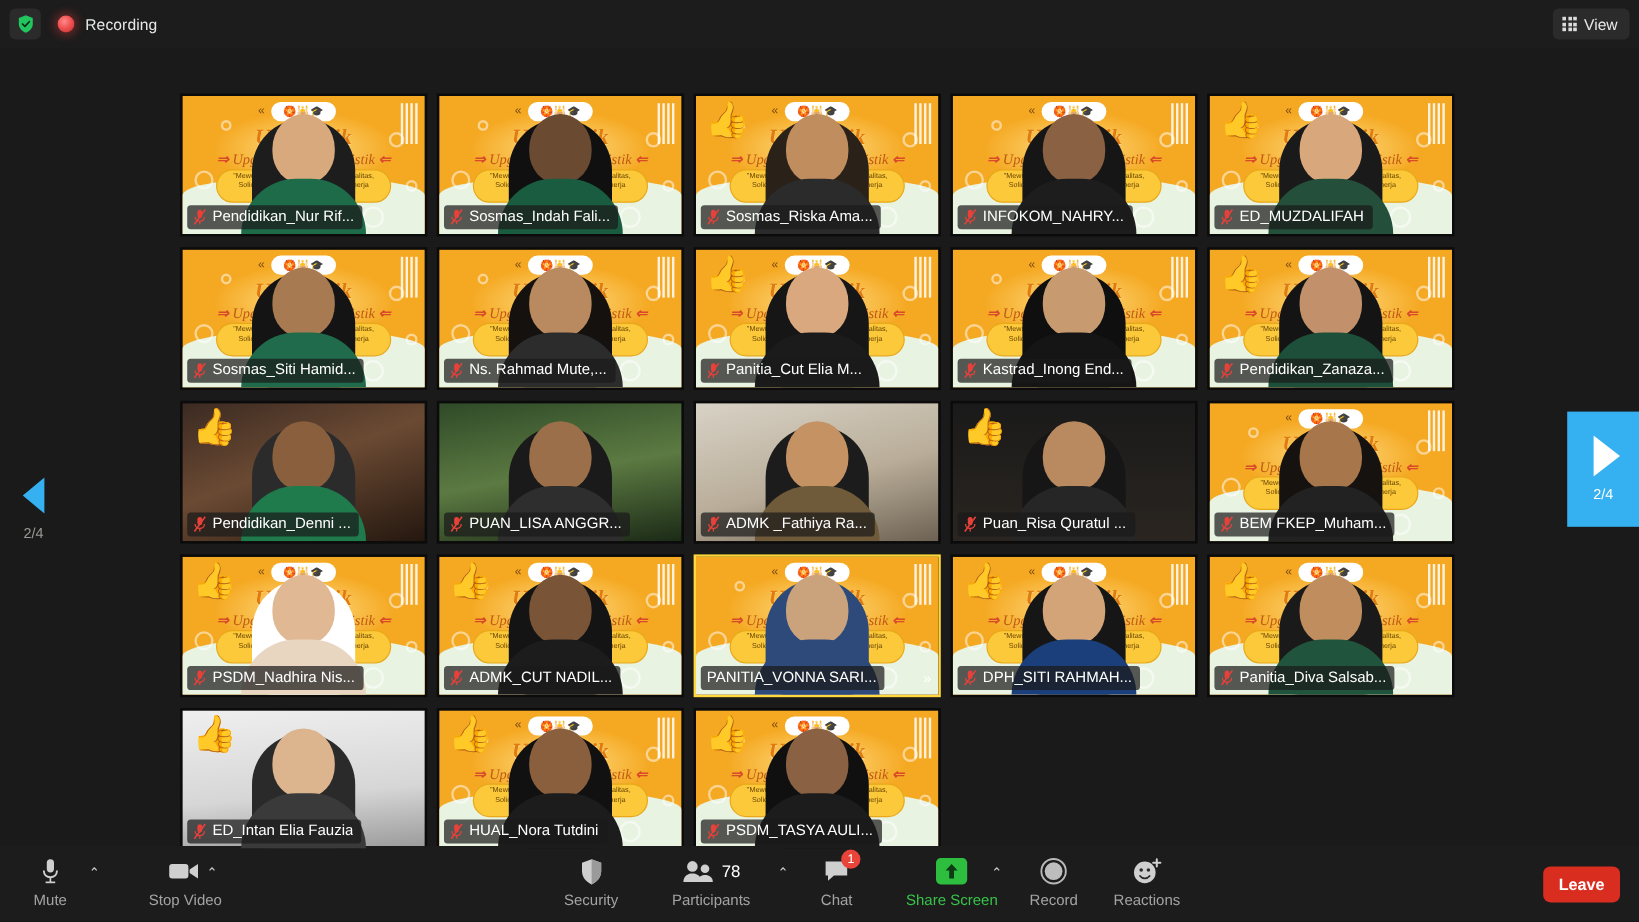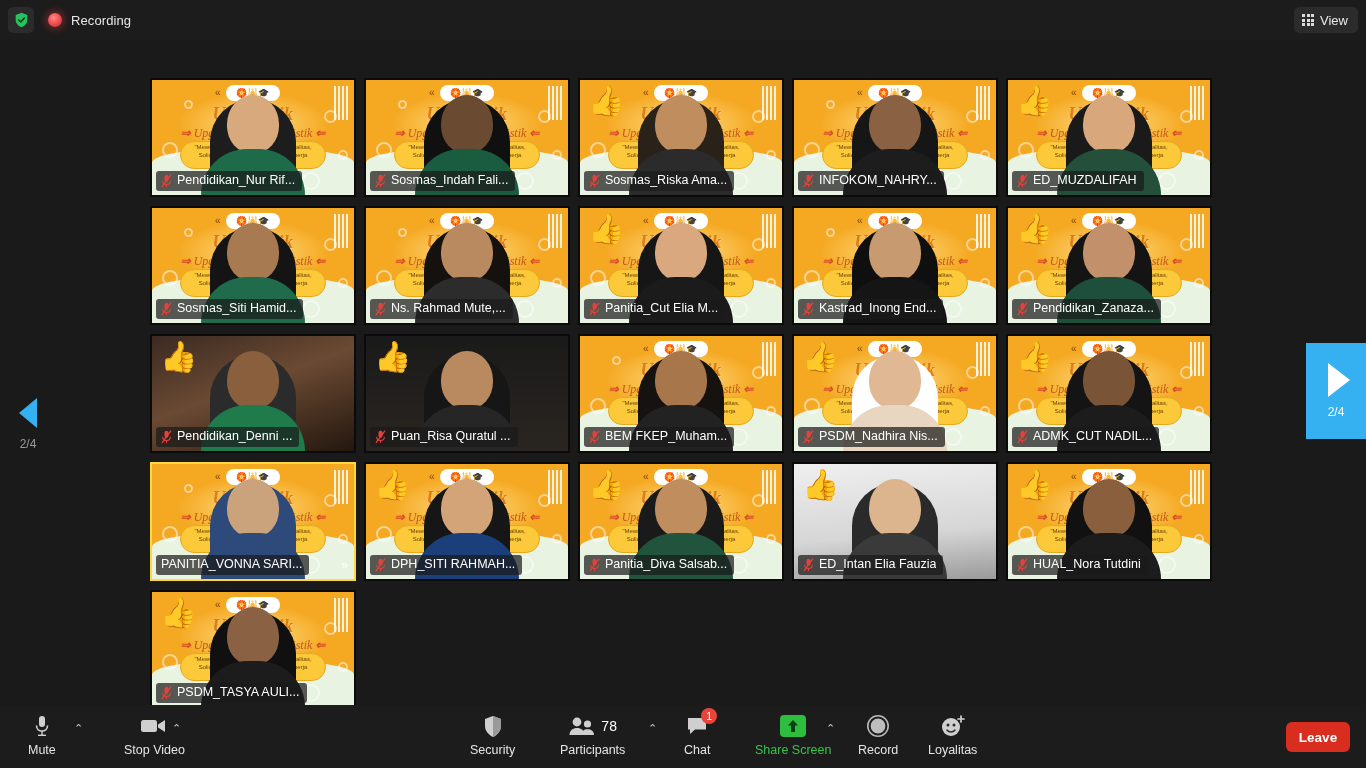--- a/index.html
+++ b/index.html
@@ -217,21 +217,21 @@
     width: 1366px; height: 63px;
     background: #1c1c1c;
   }
   .tb-item {
     position: absolute; top: 8px;
     display: flex; flex-direction: column; align-items: center;
     cursor: pointer; user-select: none;
   }
   .tb-icon { height: 26px; display: flex; align-items: center; justify-content: center; }
   .tb-label {
-    margin-top: 4px; color: #e5e5e5; font-size: 12.5px; line-height: 14px;
+    margin-top: 4px; color: #a3a3a3; font-size: 12.5px; line-height: 14px;
     white-space: nowrap;
   }
   .tb-label.green { color: #37c34a; }
   .caret {
     position: absolute; top: 18px;
     color: #c9c9c9; font-size: 11px; line-height: 1;
     cursor: pointer;
   }
   .badge {
     position: absolute; top: -5px; right: -9px;
@@ -668,20 +668,54 @@
           <svg viewBox="0 0 14 18" class="mic-muted">
             <rect x="4.4" y="1" width="5.2" height="9" rx="2.6" fill="#e8413a"></rect>
             <path d="M2 8.6 C2 11.6 4.3 13.4 7 13.4 C9.7 13.4 12 11.6 12 8.6" stroke="#e8413a" stroke-width="1.4" fill="none"></path>
             <rect x="6.3" y="13.4" width="1.4" height="3.2" fill="#e8413a"></rect>
             <line x1="1.2" y1="16.6" x2="12.8" y2="0.8" stroke="#e8413a" stroke-width="1.7"></line>
           </svg>
           <span>Pendidikan_Denni ...</span>
         </div>
       </div>
       <div class="tile">
+        <div style="position: absolute; inset: 0px; background: linear-gradient(170deg, rgb(47, 74, 40) 0%, rgb(92, 122, 66) 50%, rgb(27, 42, 22) 100%);"></div>
+        <div class="person">
+          <div class="p-hijab" style="background: rgb(26, 26, 26);"></div>
+          <div class="p-head" style="background: rgb(154, 111, 74);"></div>
+          <div class="p-body" style="background: rgb(46, 46, 46);"></div>
+        </div>
+        <div class="nameplate">
+          <svg viewBox="0 0 14 18" class="mic-muted">
+            <rect x="4.4" y="1" width="5.2" height="9" rx="2.6" fill="#e8413a"></rect>
+            <path d="M2 8.6 C2 11.6 4.3 13.4 7 13.4 C9.7 13.4 12 11.6 12 8.6" stroke="#e8413a" stroke-width="1.4" fill="none"></path>
+            <rect x="6.3" y="13.4" width="1.4" height="3.2" fill="#e8413a"></rect>
+            <line x1="1.2" y1="16.6" x2="12.8" y2="0.8" stroke="#e8413a" stroke-width="1.7"></line>
+          </svg>
+          <span>PUAN_LISA ANGGR...</span>
+        </div>
+      </div>
+      <div class="tile">
+        <div style="position: absolute; inset: 0px; background: linear-gradient(165deg, rgb(216, 210, 198) 0%, rgb(185, 173, 153) 55%, rgb(109, 97, 83) 100%);"></div>
+        <div class="person">
+          <div class="p-hijab" style="background: rgb(28, 28, 28);"></div>
+          <div class="p-head" style="background: rgb(197, 146, 100);"></div>
+          <div class="p-body" style="background: rgb(111, 90, 58);"></div>
+        </div>
+        <div class="nameplate">
+          <svg viewBox="0 0 14 18" class="mic-muted">
+            <rect x="4.4" y="1" width="5.2" height="9" rx="2.6" fill="#e8413a"></rect>
+            <path d="M2 8.6 C2 11.6 4.3 13.4 7 13.4 C9.7 13.4 12 11.6 12 8.6" stroke="#e8413a" stroke-width="1.4" fill="none"></path>
+            <rect x="6.3" y="13.4" width="1.4" height="3.2" fill="#e8413a"></rect>
+            <line x1="1.2" y1="16.6" x2="12.8" y2="0.8" stroke="#e8413a" stroke-width="1.7"></line>
+          </svg>
+          <span>ADMK _Fathiya Ra...</span>
+        </div>
+      </div>
+      <div class="tile">
         <div style="position: absolute; inset: 0px; background: linear-gradient(rgb(26, 26, 26) 0%, rgb(42, 37, 32) 100%);"></div>
         <div class="person">
           <div class="p-hijab" style="background: rgb(22, 22, 22);"></div>
           <div class="p-head" style="background: rgb(185, 138, 96);"></div>
           <div class="p-body" style="background: rgb(38, 38, 38);"></div>
         </div>
         <div class="thumb">👍</div>
         <div class="nameplate">
           <svg viewBox="0 0 14 18" class="mic-muted">
             <rect x="4.4" y="1" width="5.2" height="9" rx="2.6" fill="#e8413a"></rect>
@@ -1092,19 +1126,19 @@
   <div class="tb-item" style="left:928px">
     <div class="tb-icon">
       <svg width="26" height="24" viewBox="0 0 26 24">
         <circle cx="11" cy="13" r="9" fill="#cfcfcf"></circle>
         <circle cx="8" cy="11" r="1.5" fill="#2b2b2b"></circle>
         <circle cx="14" cy="11" r="1.5" fill="#2b2b2b"></circle>
         <path d="M7 16 C9 18.6 13 18.6 15 16" stroke="#2b2b2b" stroke-width="1.5" fill="none" stroke-linecap="round"></path>
         <path d="M21 2 V8 M18 5 H24" stroke="#cfcfcf" stroke-width="1.7" stroke-linecap="round"></path>
       </svg>
     </div>
-    <div class="tb-label">Loyalitas</div>
+    <div class="tb-label">Reactions</div>
   </div>
 
   <div class="leave-btn">
     <span>Leave</span>
   </div>
 </div>
 
 </body></html>

